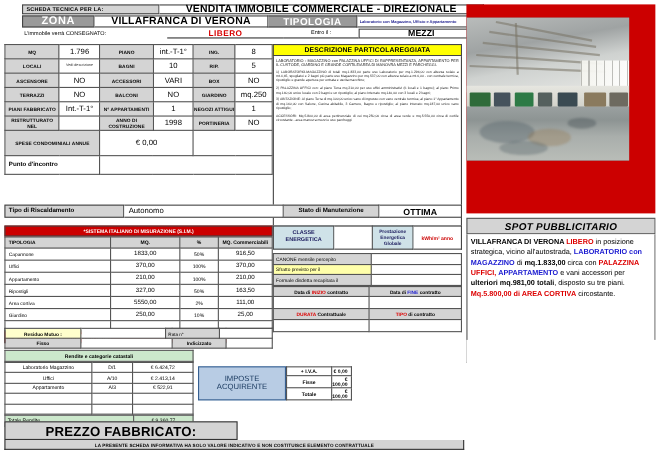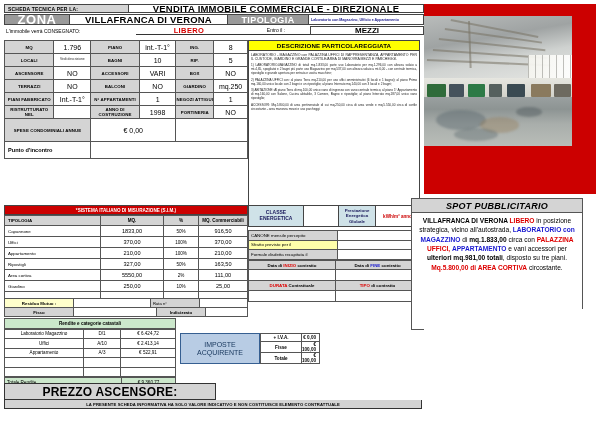--- a/index.html
+++ b/index.html
@@ -10,31 +10,31 @@
     -webkit-font-smoothing:antialiased;
   }
   .page{position:relative;width:600px;height:424px;}
   .lbl{background:#d4d4d4;font-weight:bold;font-size:4.4px;letter-spacing:.1px;
        text-align:center;color:#000;}
   .val{background:#fff;text-align:center;font-size:7px;}
   table{border-collapse:collapse;}
   td{border:.5px solid #555;padding:0;vertical-align:middle;}
 
   
-  .hdr{position:absolute;left:4px;top:4px;width:420px;}
+  .hdr{position:absolute;left:20px;top:4px;width:420px;}
   .hdr-r1{display:flex;height:9px;}
   .h-sched{width:120px;background:#d4d4d4;border:.6px solid #444;
            font-weight:bold;font-size:5px;display:flex;align-items:center;
            padding-left:3px;letter-spacing:.2px;}
   .h-vend{flex:1;background:#fff;border:.6px solid #444;border-left:0;
           font-weight:bold;font-size:9.5px;text-align:center;
           display:flex;align-items:center;justify-content:center;letter-spacing:.2px;}
   .hdr-r2{display:flex;height:11px;margin-top:1px;}
   .h-zona{width:64px;background:#9a9a9a;border:.6px solid #444;color:#fff;
-          font-weight:bold;font-size:13px;display:flex;align-items:center;
+          font-weight:bold;font-size:10px;display:flex;align-items:center;
           justify-content:center;letter-spacing:.6px;}
   .h-city{flex:1;background:#fff;border:.6px solid #444;border-left:0;
           font-weight:bold;font-size:9.5px;display:flex;align-items:center;
           justify-content:center;letter-spacing:.2px;}
   .h-tipo{width:80px;background:#9a9a9a;border:.6px solid #444;border-left:0;color:#fff;
           font-weight:bold;font-size:9px;display:flex;align-items:center;
           justify-content:center;letter-spacing:.4px;}
   .h-tipo-val{width:112px;background:#fff;border:.6px solid #444;border-left:0;
           font-size:3.6px;display:flex;align-items:center;padding-left:2px;
           color:#1a1a8c;font-weight:bold;}
@@ -182,21 +182,21 @@
   .ph-winbars{position:absolute;right:0;top:30%;width:30%;height:22%;
           background:repeating-linear-gradient(90deg,rgba(150,150,145,.6) 0 1px,transparent 1px 7px);}
   .ph-wall{position:absolute;left:0;top:48%;width:100%;height:14%;
            background:linear-gradient(180deg,#e6e6e0,#d3d3cb);}
   .ph-mach{position:absolute;top:52%;height:10%;border-radius:1px;}
   .ph-floor{position:absolute;left:0;top:62%;width:100%;height:38%;
             background:linear-gradient(180deg,#9aa0a0 0%,#8d9493 25%,#a9aeab 55%,#b9bdb8 100%);}
   .ph-stain{position:absolute;border-radius:50%;filter:blur(1.2px);}
 
   
-  .spot{position:absolute;left:411px;top:198px;width:172px;text-align:center;}
+  .spot{position:absolute;left:424px;top:198px;width:172px;}
   .spot-h{background:#d4d4d4;border:.7px solid #555;height:13px;
           font-style:italic;font-weight:bold;font-size:9px;
           display:flex;align-items:center;justify-content:center;letter-spacing:.3px;}
   .spot-b{border:.7px solid #555;border-top:0;height:110px;background:#fff;
           padding:3px 3px;font-size:6.6px;line-height:1.42;}
   .red{color:#dd0000;}
   .blue{color:#1a1ad0;}
 
   .whitecover{position:absolute;left:424px;top:309px;width:176px;height:115px;background:#fff;}
   .rightedge{position:absolute;left:596px;top:0;width:4px;height:424px;background:#fff;}
@@ -295,20 +295,26 @@
     <div class="desc-h">DESCRIZIONE PARTICOLAREGGIATA</div>
     <div class="desc-b" id="desc-body">
         <p class="lead">LABORATORIO - MAGAZZINO con PALAZZINA UFFICI DI RAPPRESENTANZA, APPARTAMENTO PER IL CUSTODE, GIARDINO E GRANDE CORTILE/AREA DI MANOVRA MEZZI E PARCHEGGI.</p>
         <p>1) LABORATORIO-MAGAZZINO di totali mq.1.833,00 parte uso Laboratorio per mq.1.296,00 con altezza solaio a mt.4,65, spogliatoi e 2 bagni più parte uso Magazzino per mq.537,00 con altezza solaio a mt.6,00 - con centrale termica, ripostiglio e grande apertura per entrata e uscita macchine;</p>
         <p>2) PALAZZINA UFFICI con: al piano Terra mq.210,00 per uso uffici amministrativi (6 locali e 1 bagno); al piano Primo mq.160,00 unico locale con 2 bagni e un ripostiglio; al piano Interrato mq.140,00 con 3 locali e 2 bagni;</p>
         <p>3) ABITAZIONE: Al piano Terra di mq.100,00 unico vano di ingresso con vano centrale termica; al piano 1° Appartamento di mq.160,00 con Salone, Cucina abitabile, 3 Camere, Bagno e ripostiglio; al piano Interrato mq.187,00 unico vano ripostiglio;</p>
         <p>ACCESSORI: Mq.5.800,00 di area pertinenziale di cui mq.250,00 circa di area verde e mq.5.550,00 circa di cortile circostante - area manovra mezzi e uso parcheggi</p>
       </div>
   </div>
 
+  <div class="heat">
+    <div class="c1">Tipo di Riscaldamento</div>
+    <div class="c2">Autonomo</div>
+    <div class="c3">Stato di Manutenzione</div>
+    <div class="c4">OTTIMA</div>
+  </div>
 
   <div class="sim">
     <div class="sim-h">*SISTEMA ITALIANO DI MISURAZIONE (S.I.M.)</div>
     <table id="sim-table">
         <tbody>
           <tr>
             <td class="th c-tip">TIPOLOGIA</td>
             <td class="th c-mq">MQ.</td>
             <td class="th c-pc">%</td>
             <td class="th c-co">MQ. Commerciabili</td>
@@ -555,19 +561,19 @@
       <div class="ph-stain" style="left:62%;top:70%;width:18%;height:8%;background:rgba(70,80,85,.4);"></div>
     </div>
   </div>
 
   <div class="spot">
     <div class="spot-h">SPOT PUBBLICITARIO</div>
     <div class="spot-b" id="spot-body"><span style="font-weight:bold;color:#000;">VILLAFRANCA DI VERONA </span><span style="font-weight:bold;color:#dd0000;">LIBERO</span><span style="color:#000;"> in posizione strategica, vicino all'autostrada, </span><span style="font-weight:bold;color:#1a1ad0;">LABORATORIO con MAGAZZINO</span><span style="color:#000;"> di </span><span style="font-weight:bold;color:#000;">mq.1.833,00</span><span style="color:#000;"> circa con </span><span style="font-weight:bold;color:#dd0000;">PALAZZINA UFFICI,</span><span style="color:#000;"> </span><span style="font-weight:bold;color:#1a1ad0;">APPARTAMENTO</span><span style="color:#000;"> e vani accessori per </span><span style="font-weight:bold;color:#000;">ulteriori mq.981,00 totali</span><span style="color:#000;">, disposto su tre piani. </span><span style="font-weight:bold;color:#dd0000;">Mq.5.800,00 di AREA CORTIVA</span><span style="color:#000;"> circostante.</span></div>
   </div>
 
   <div class="prezzo">
-    <div class="p1">PREZZO ASCENSORE:</div>
+    <div class="p1">PREZZO FABBRICATO:</div>
   </div>
   <div class="foot">LA PRESENTE SCHEDA INFORMATIVA HA SOLO VALORE INDICATIVO E NON COSTITUISCE ELEMENTO CONTRATTUALE</div>
 
   <div class="whitecover"></div>
   <div class="rightedge"></div>
 </div>
 
 </body></html>

